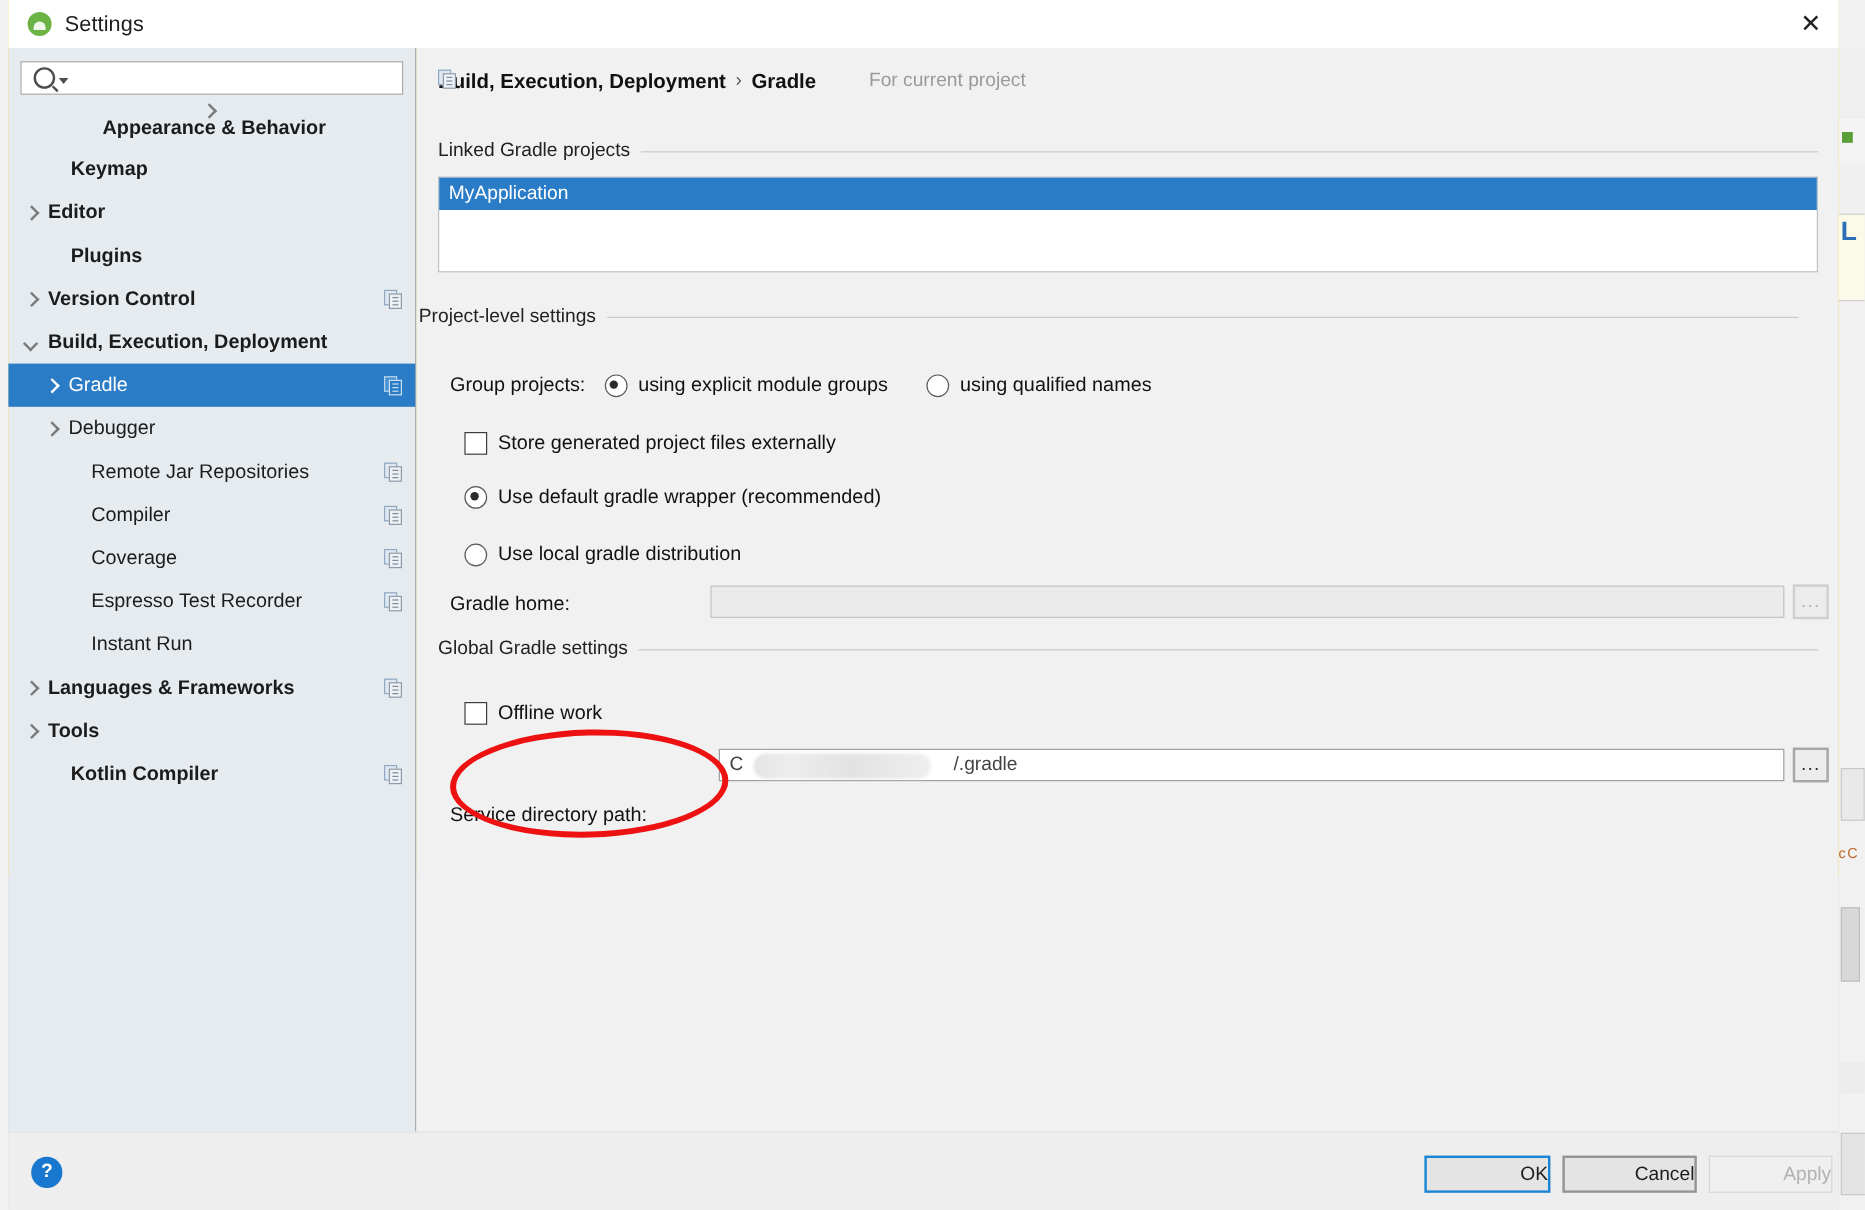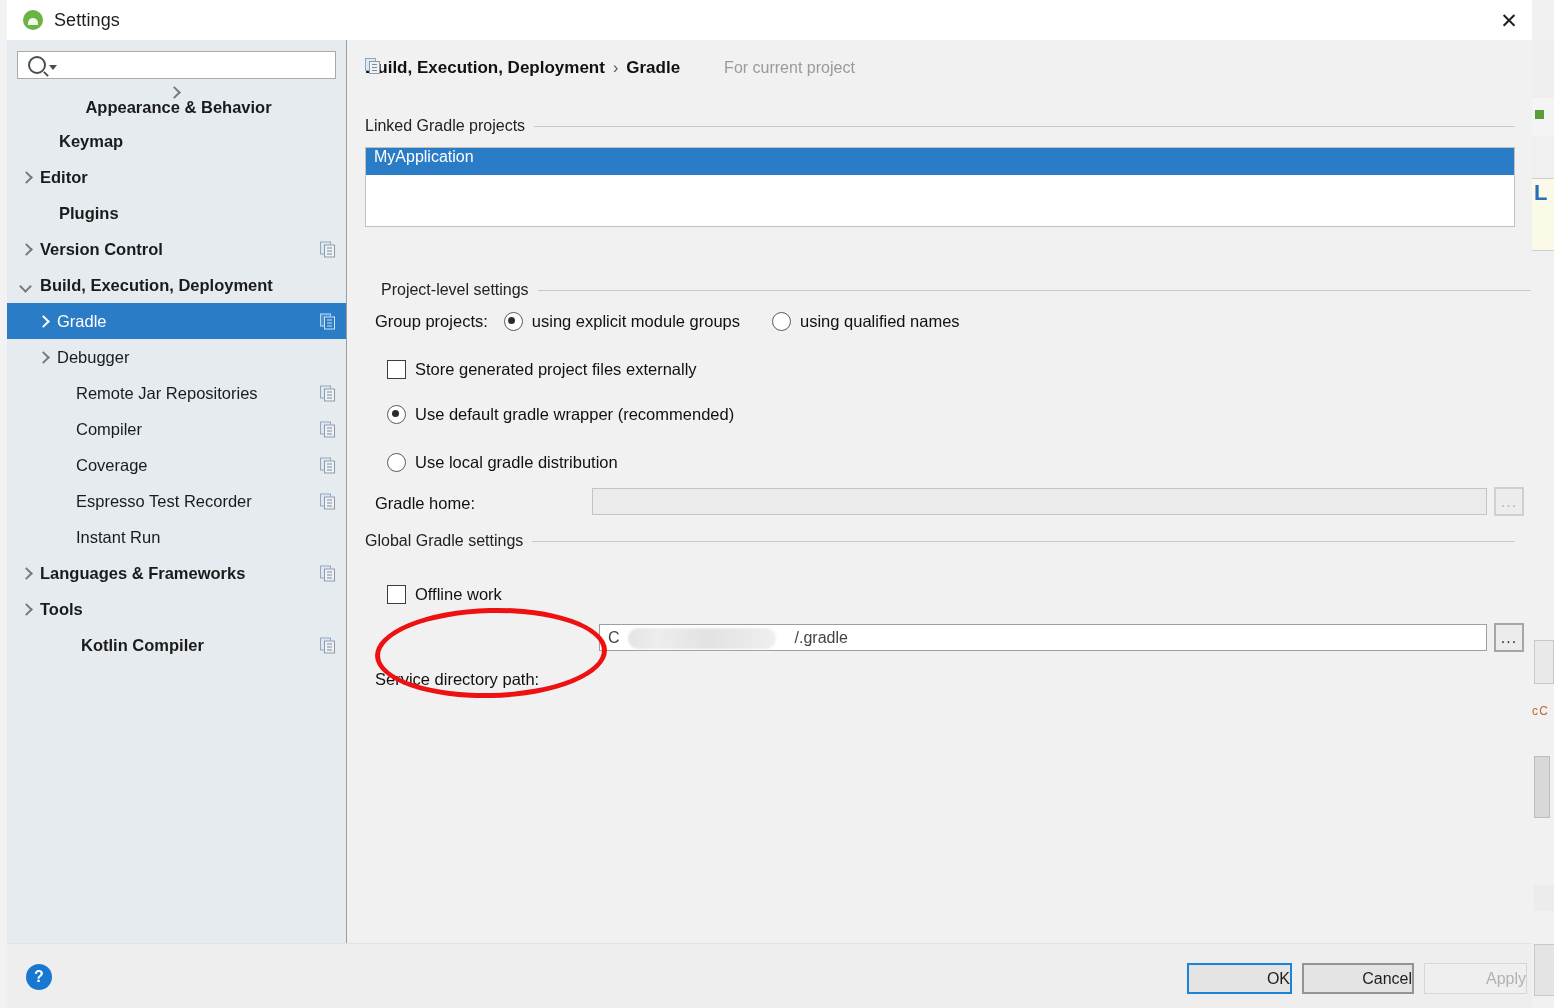--- a/index.html
+++ b/index.html
@@ -147,21 +147,21 @@
     position:absolute; display:flex; align-items:center; width:1150px;
     font-size:16px; color:#222;
   }
   .group-title .line{ flex:1; height:1px; background:#c9c9c9; margin-left:9px;}
 
   .list-box{
     position:absolute; left:18px; top:107px; width:1148px; height:78px;
     background:#ffffff; border:1px solid #c0c0c0;
   }
   .list-box .row{
-    height:27px; display:flex; align-items:flex-start; padding-left:8px;
+    height:27px; display:flex; align-items:center; padding-left:8px;
     font-size:16px; color:#111;
   }
   .list-box .row.sel{ background:#2a7cc7; color:#fff; }
 
   .opt-row{ position:absolute; display:flex; align-items:center; font-size:16.5px; color:#111; }
   .radio{
     width:17px;height:17px;border-radius:50%;border:1.6px solid #5a5a5a;background:#fff;
     display:inline-block; position:relative; flex:0 0 auto;
   }
   .radio.on:after{
@@ -359,21 +359,21 @@
               <span class="back"></span>
               <span class="front">
                 <i></i>
               </span>
             </span>
           </div>
           <div class="tree-item bold" style="padding-left: 14px;">
             <span class="arrow right"></span>
             <span class="label">Tools</span>
           </div>
-          <div class="tree-item bold" style="padding-left: 33px; gap: 22px;">
+          <div class="tree-item bold" style="padding-left: 33px;">
             <span class="arrow"></span>
             <span class="label">Kotlin Compiler</span>
             <span class="copy-badge">
               <span class="back"></span>
               <span class="front">
                 <i></i>
               </span>
             </span>
           </div>
         </div>
@@ -399,21 +399,21 @@
       <div class="group-title" style="left:18px; top:77px;">
         <span>Linked Gradle projects</span>
         <span class="line"></span>
       </div>
       <div class="list-box">
         <div class="row sel">
           <span>MyApplication</span>
         </div>
       </div>
 
-      <div class="group-title" style="left:34px; top:215px;margin-top:26px;">
+      <div class="group-title" style="left:2px; top:215px;">
         <span>Project-level settings</span>
         <span class="line"></span>
       </div>
 
       <div class="opt-row" style="left:28px; top:272px;">
         <span>Group projects:</span>
         <span class="radio on" style="margin-left:16px;"></span>
         <span class="opt-label">using explicit module groups</span>
         <span class="radio" style="margin-left:32px;"></span>
         <span class="opt-label">using qualified names</span>

